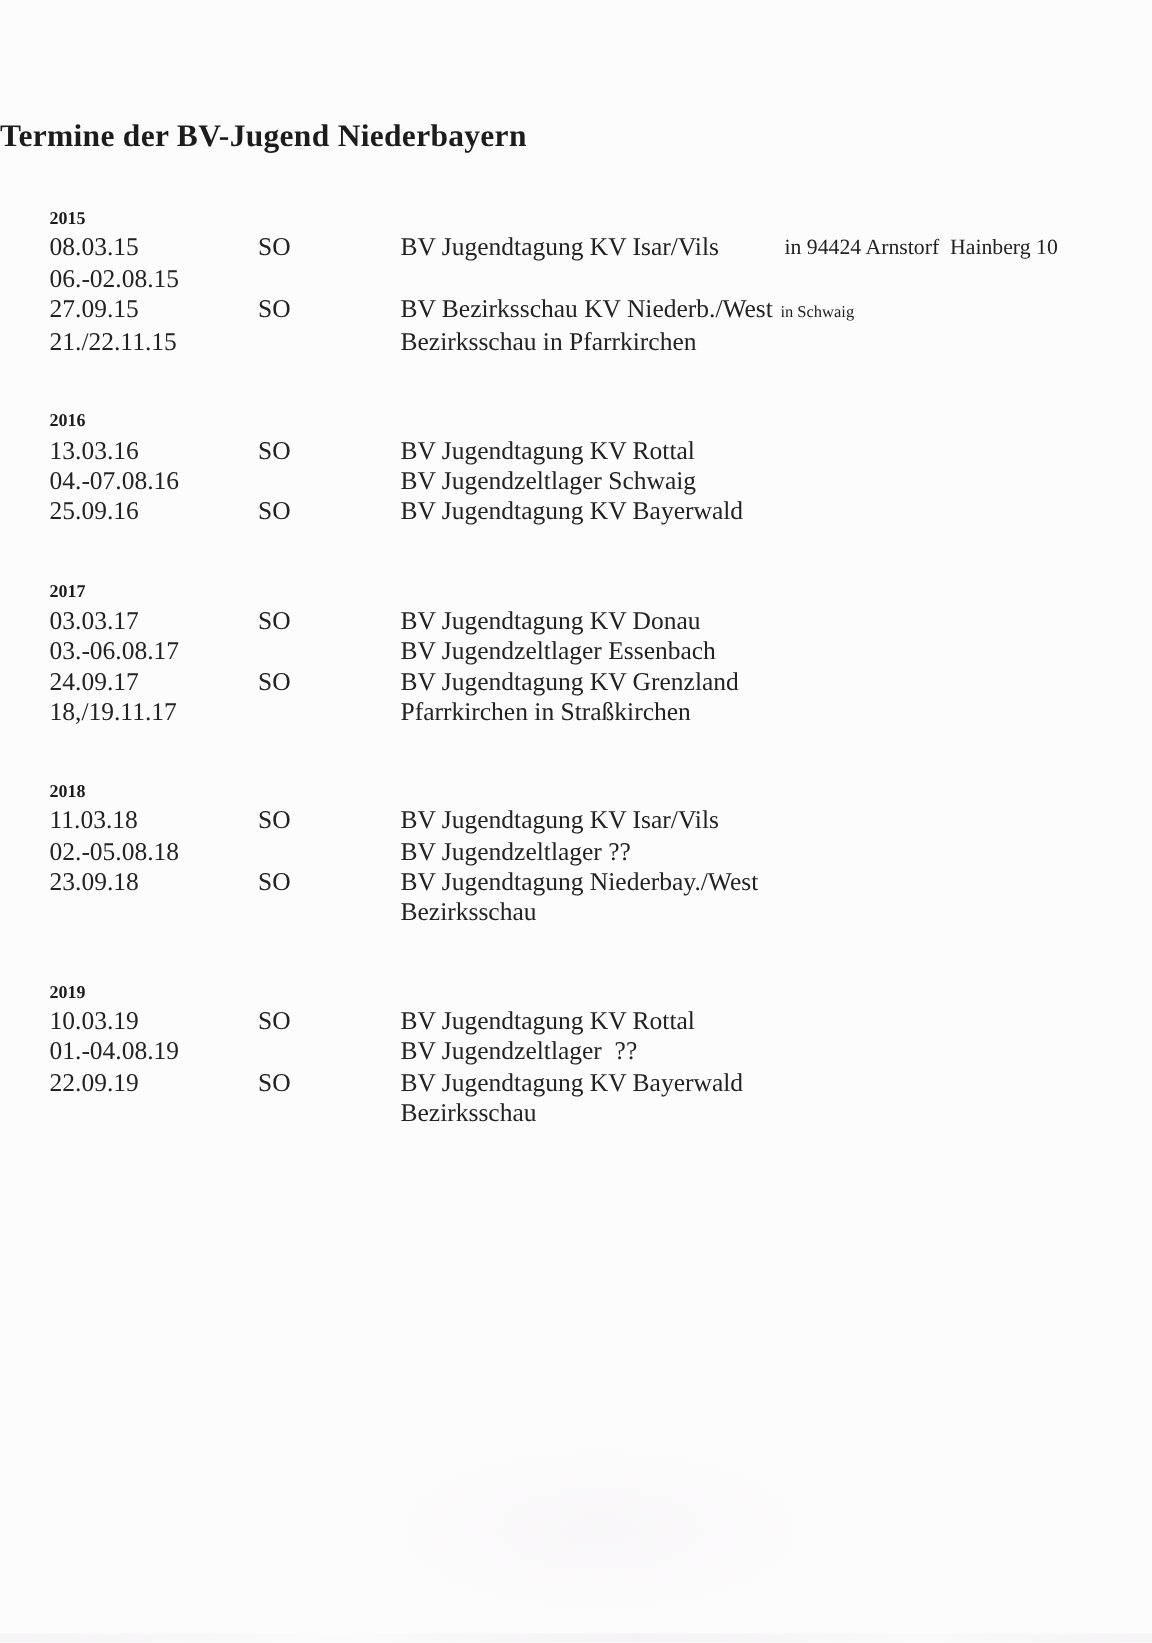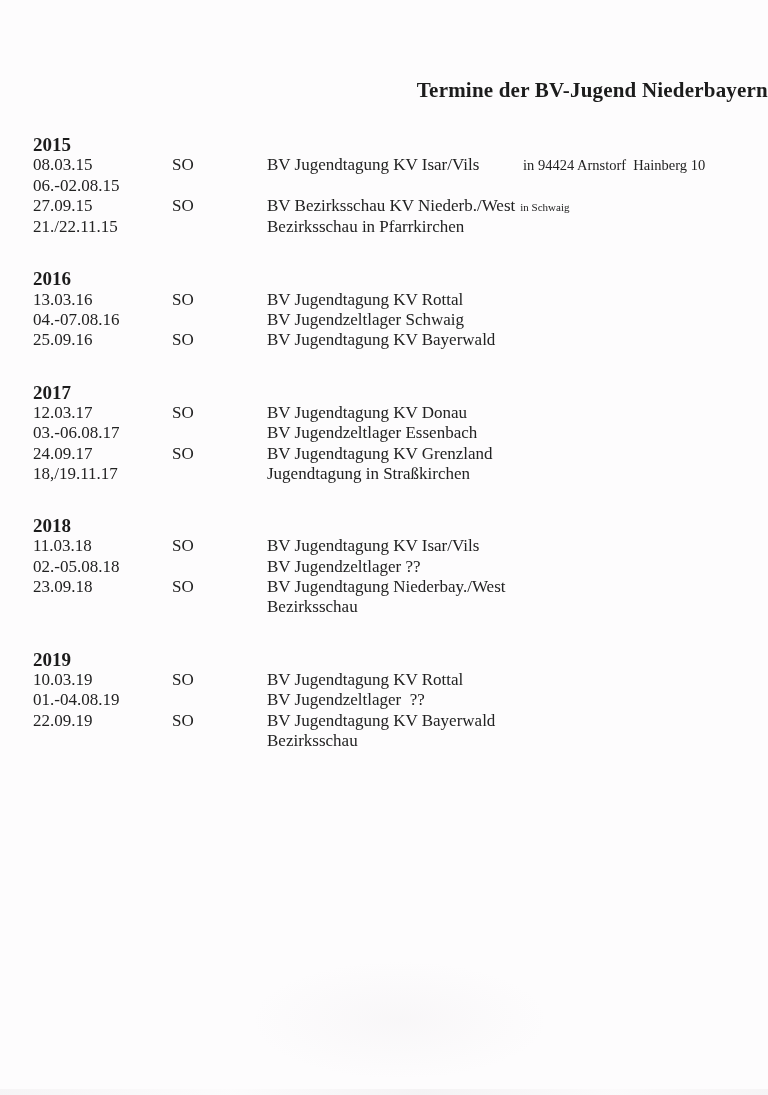--- a/index.html
+++ b/index.html
@@ -20,35 +20,35 @@
     background:radial-gradient(ellipse at 50% 50%, rgba(190,180,188,0.07), rgba(190,180,188,0) 70%);
     pointer-events:none;
   }
   .scan-edge{
     position:absolute;left:0;bottom:0;width:100%;height:6px;
     background:linear-gradient(to right, rgba(180,175,180,0.10), rgba(180,175,180,0.02) 30%, rgba(180,175,180,0.12) 55%, rgba(180,175,180,0.03) 80%, rgba(180,175,180,0.10));
     pointer-events:none;
   }
   h1.title{
     margin:78px 0 0 0;
-    text-align:right;
+    text-align:left;
     font-size:21px;
     font-weight:bold;
     letter-spacing:0.2px;
     color:#1c1c1c;
   }
   .schedule{
     margin:29px 0 0 33px;
   }
   .year-section{
     margin:0 0 20.5px 0;
   }
   .year-heading{
     font-weight:bold;
-    font-size:19px;
+    font-size:12px;
     line-height:20.3px;
     color:#1c1c1c;
     margin-top:32px;
   }
   .row{
     display:flex;
     line-height:20.3px;
     font-size:17px;
   }
   .c-date{
@@ -134,41 +134,41 @@
     <span class="c-desc"><span>BV Jugendtagung KV Bayerwald</span></span>
   </div>
 
 </div>
   </section>
 
   <section class="year-section">
     <div class="year-heading">2017</div>
     <div>
   <div class="row">
-    <span class="c-date">12.03.17</span>
+    <span class="c-date">03.03.17</span>
     <span class="c-day">SO</span>
     <span class="c-desc"><span>BV Jugendtagung KV Donau</span></span>
   </div>
 
   <div class="row">
     <span class="c-date">03.-06.08.17</span>
     <span class="c-day"></span>
     <span class="c-desc"><span>BV Jugendzeltlager Essenbach</span></span>
   </div>
 
   <div class="row">
     <span class="c-date">24.09.17</span>
     <span class="c-day">SO</span>
     <span class="c-desc"><span>BV Jugendtagung KV Grenzland</span></span>
   </div>
 
   <div class="row">
     <span class="c-date">18,/19.11.17</span>
     <span class="c-day"></span>
-    <span class="c-desc"><span>Jugendtagung in Straßkirchen</span></span>
+    <span class="c-desc"><span>Pfarrkirchen in Straßkirchen</span></span>
   </div>
 </div>
   </section>
 
   <section class="year-section">
     <div class="year-heading">2018</div>
     <div>
   <div class="row">
     <span class="c-date">11.03.18</span>
     <span class="c-day">SO</span>

